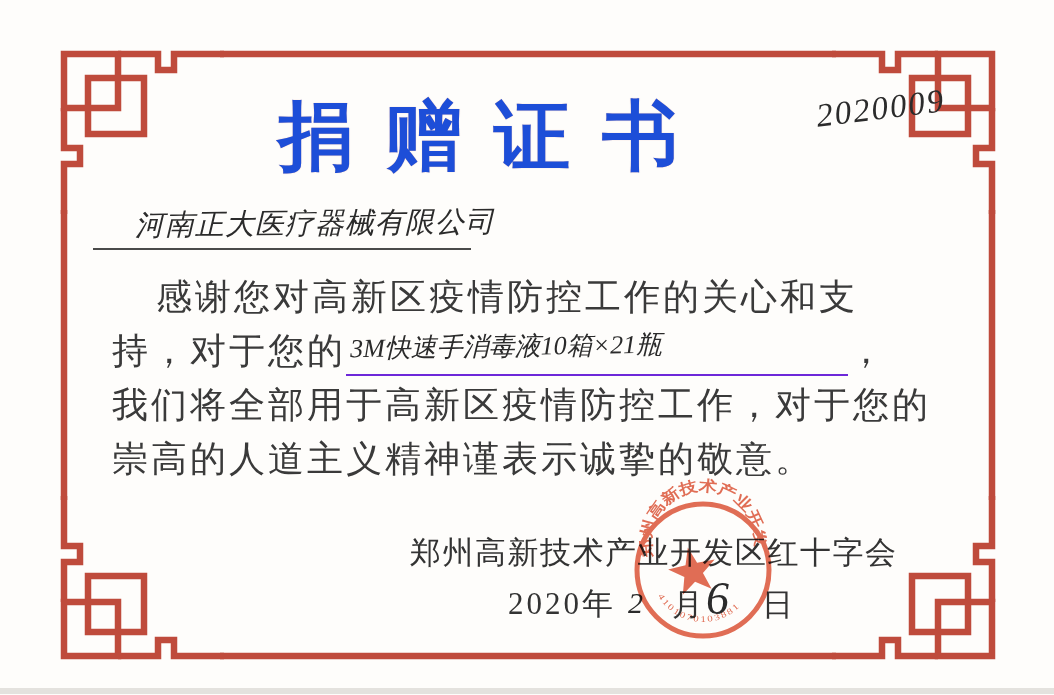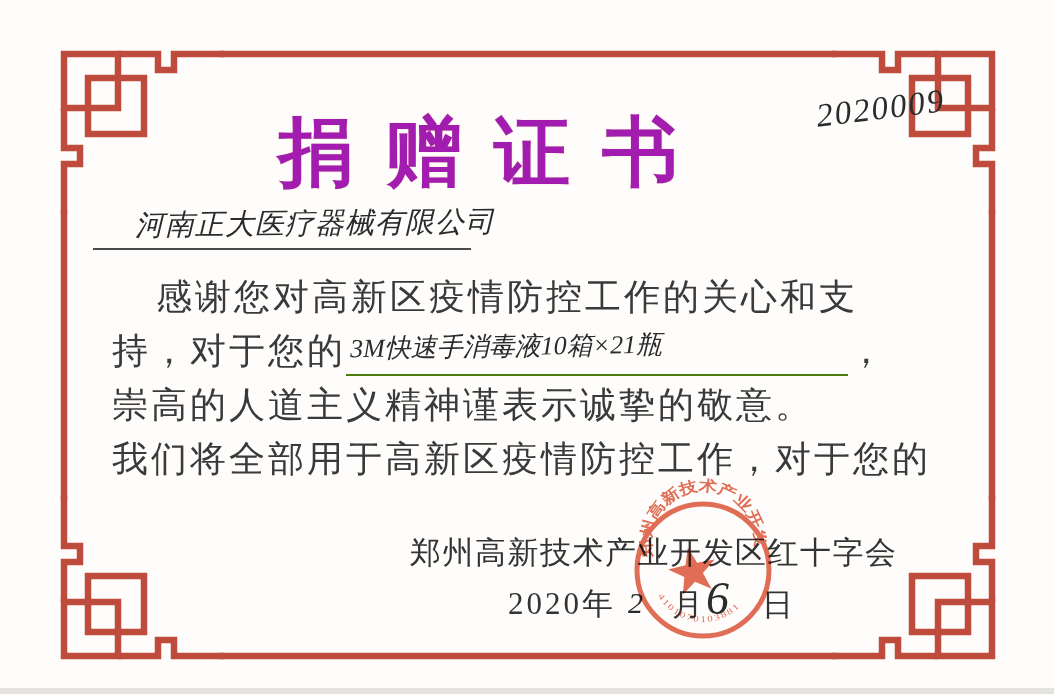--- a/index.html
+++ b/index.html
@@ -5,22 +5,22 @@
   html,body{margin:0;padding:0;}
   body{
     width:1054px;height:695px;position:relative;overflow:hidden;
     background:#fefdfb;
     font-family:"Liberation Serif", serif;
   }
   
   .frame{position:absolute;left:0;top:0;width:1054px;height:695px;pointer-events:none;}
   
   .title{
-    position:absolute;left:278px;top:102px;width:470px;
-    font-size:76px;font-weight:bold;color:#a21caf;
+    position:absolute;left:278px;top:86px;width:470px;
+    font-size:76px;font-weight:bold;color:#1d4ed8;
     letter-spacing:32px;white-space:nowrap;
     text-shadow:0 0 1px rgba(200,66,44,.4);
   }
   
   .hand{font-family:cursive;font-style:italic;color:#2b2b2b;}
   .cert-no{
     position:absolute;left:816px;top:90px;font-size:33px;
     transform:rotate(-7deg);letter-spacing:2px;
   }
   
@@ -30,21 +30,21 @@
   }
   .recipient .name{
     position:absolute;left:42px;top:4px;font-size:29px;letter-spacing:1px;
     transform:rotate(-0.6deg);white-space:nowrap;
   }
   
   .body-text{position:absolute;left:112px;top:272px;width:840px;color:#3a3a3a;}
   .line{font-size:36px;letter-spacing:3px;height:54px;line-height:50px;white-space:nowrap;}
   .indent{padding-left:44px;}
   .blank{
-    display:inline-block;width:502px;border-bottom:2px solid #4d7c0f;
+    display:inline-block;width:502px;border-bottom:2px solid #6d28d9;
     height:44px;vertical-align:bottom;position:relative;
   }
   .blank .item{
     position:absolute;left:4px;bottom:2px;font-size:26px;letter-spacing:0;
     white-space:nowrap;transform:rotate(-0.8deg);
   }
   
   .org{
     position:absolute;left:410px;top:532px;font-size:31px;letter-spacing:1.5px;
     color:#333;white-space:nowrap;
@@ -94,22 +94,22 @@
 
 <div class="recipient">
   <span class="hand name">河南正大医疗器械有限公司</span>
 </div>
 
 <div class="body-text">
   <div class="line indent">感谢您对高新区疫情防控工作的关心和支</div>
   <div class="line">
     <span>持，对于您的</span><span class="blank"><span class="hand item">3M快速手消毒液10箱×21瓶</span></span><span>，</span>
   </div>
+  <div class="line">我们将全部用于高新区疫情防控工作，对于您的</div>
   <div class="line">崇高的人道主义精神谨表示诚挚的敬意。</div>
-  <div class="line">我们将全部用于高新区疫情防控工作，对于您的</div>
 </div>
 
 <div class="org">郑州高新技术产业开发区红十字会</div>
 
 <div class="date-line">
   <span class="d-year">2020年</span>
   <span class="hand d-mval">2</span>
   <span class="d-mlab">月</span>
   <span class="hand d-dval">6</span>
   <span class="d-dlab">日</span>

